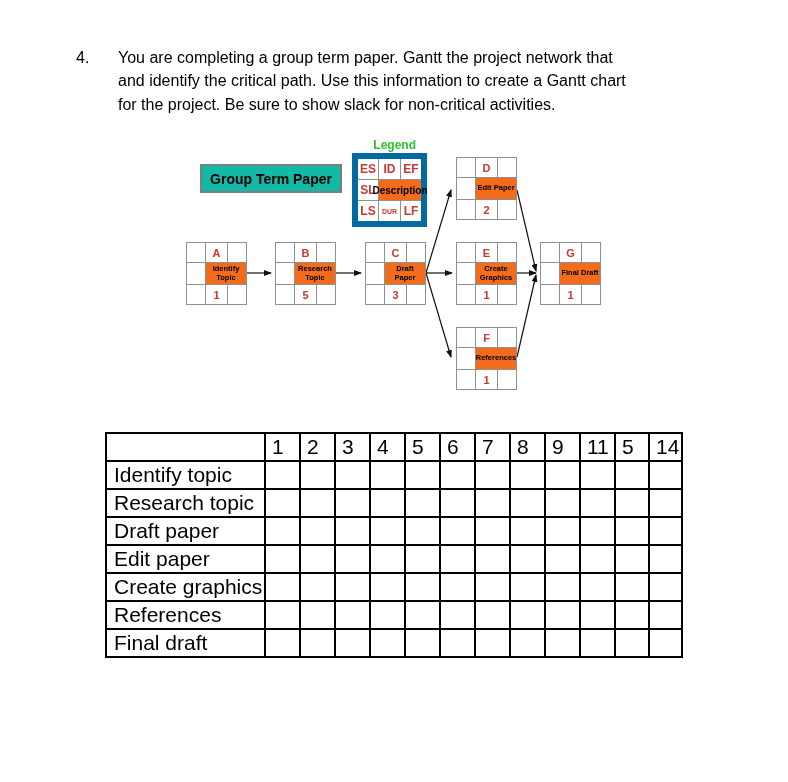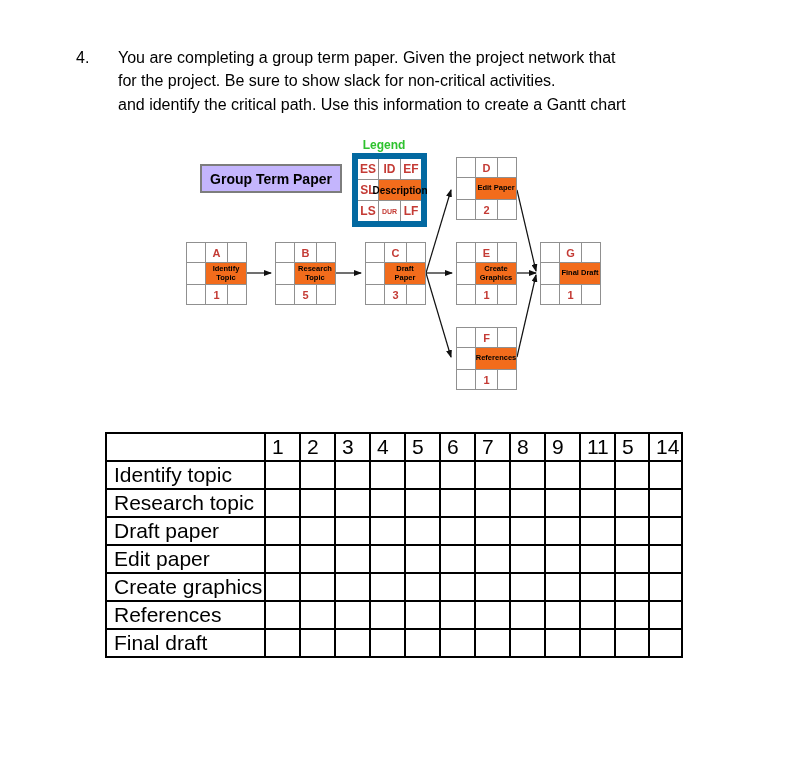--- a/index.html
+++ b/index.html
@@ -14,39 +14,39 @@
     font-size:16px; line-height:23.4px;
   }
   .q-text {
     position:absolute; left:118px; top:46px;
     font-size:16px; line-height:23.4px; white-space:nowrap;
   }
 
   
   .legend-title {
     position:absolute; left:352px; top:138px; width:64px;
-    text-align:center; font-size:12px; font-weight:bold; color:#2EC22E;
+    text-align:right; font-size:12px; font-weight:bold; color:#2EC22E;
   }
   .legend {
     position:absolute; left:352px; top:153px;
     display:grid; grid-template-columns:20px 21px 20px; grid-template-rows:20px 20px 20px;
     gap:1px; background:#909090; border:6px solid #0369a1;
   }
   .legend .cell {
     background:#fff; display:flex; align-items:center; justify-content:center;
     font-weight:bold; color:#C43B35; font-size:12px;
   }
   .legend .desc-cell {
     grid-column:2 / 4; background:#F26C1C; color:#000; font-size:10px;
   }
   .legend .small { font-size:7px; }
 
   .title-box {
     position:absolute; left:200px; top:164px; width:138px; height:25px;
-    border:2px solid #7d7d7d; background:#c4b5fd;
+    border:2px solid #7d7d7d; background:#14b8a6;
     display:flex; align-items:center; justify-content:center;
     font-size:14px; font-weight:bold; color:#000;
   }
 
   .node {
     position:absolute;
     display:grid; grid-template-columns:18px 21px 18px; grid-template-rows:19px 21px 19px;
     gap:1px; background:#909090; border:1px solid #909090;
   }
   .node .cell { background:#fff; display:flex; align-items:center; justify-content:center; }
@@ -73,23 +73,23 @@
   .gantt th.colnum { padding-left:6px; }
   .gantt td.rlabel { padding-left:7px; }
 </style>
 </head>
 <body>
 
 <div class="page">
 
   <div class="q-num">4.</div>
   <div class="q-text">
-    <div>You are completing a group term paper. Given the project network that</div>
+    <div>You are completing a group term paper. Gantt the project network that</div>
+    <div>and identify the critical path. Use this information to create a Gantt chart</div>
     <div>for the project. Be sure to show slack for non-critical activities.</div>
-    <div>and identify the critical path. Use this information to create a Gantt chart</div>
   </div>
 
   <svg class="edges-svg" width="788" height="430" viewBox="0 0 788 430">
     <defs>
       <marker id="ah" markerWidth="8" markerHeight="6" refX="7" refY="3" orient="auto" markerUnits="userSpaceOnUse">
         <path d="M0,0 L8,3 L0,6 Z" fill="#111"></path>
       </marker>
     </defs>
     <line x1="247" y1="273" x2="271" y2="273" stroke="#111" stroke-width="1.2" marker-end="url(#ah)"></line>
     <line x1="336" y1="273" x2="361" y2="273" stroke="#111" stroke-width="1.2" marker-end="url(#ah)"></line>

